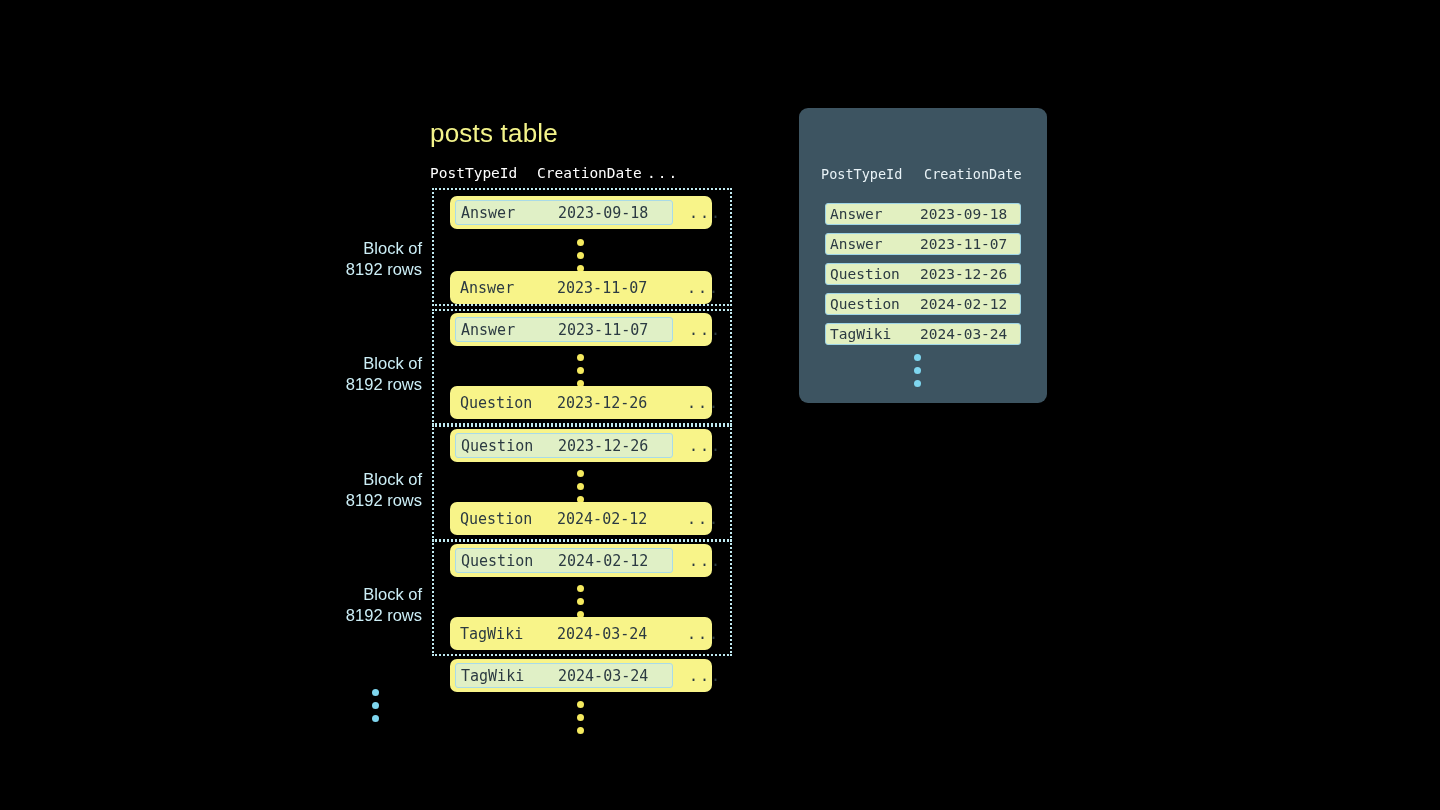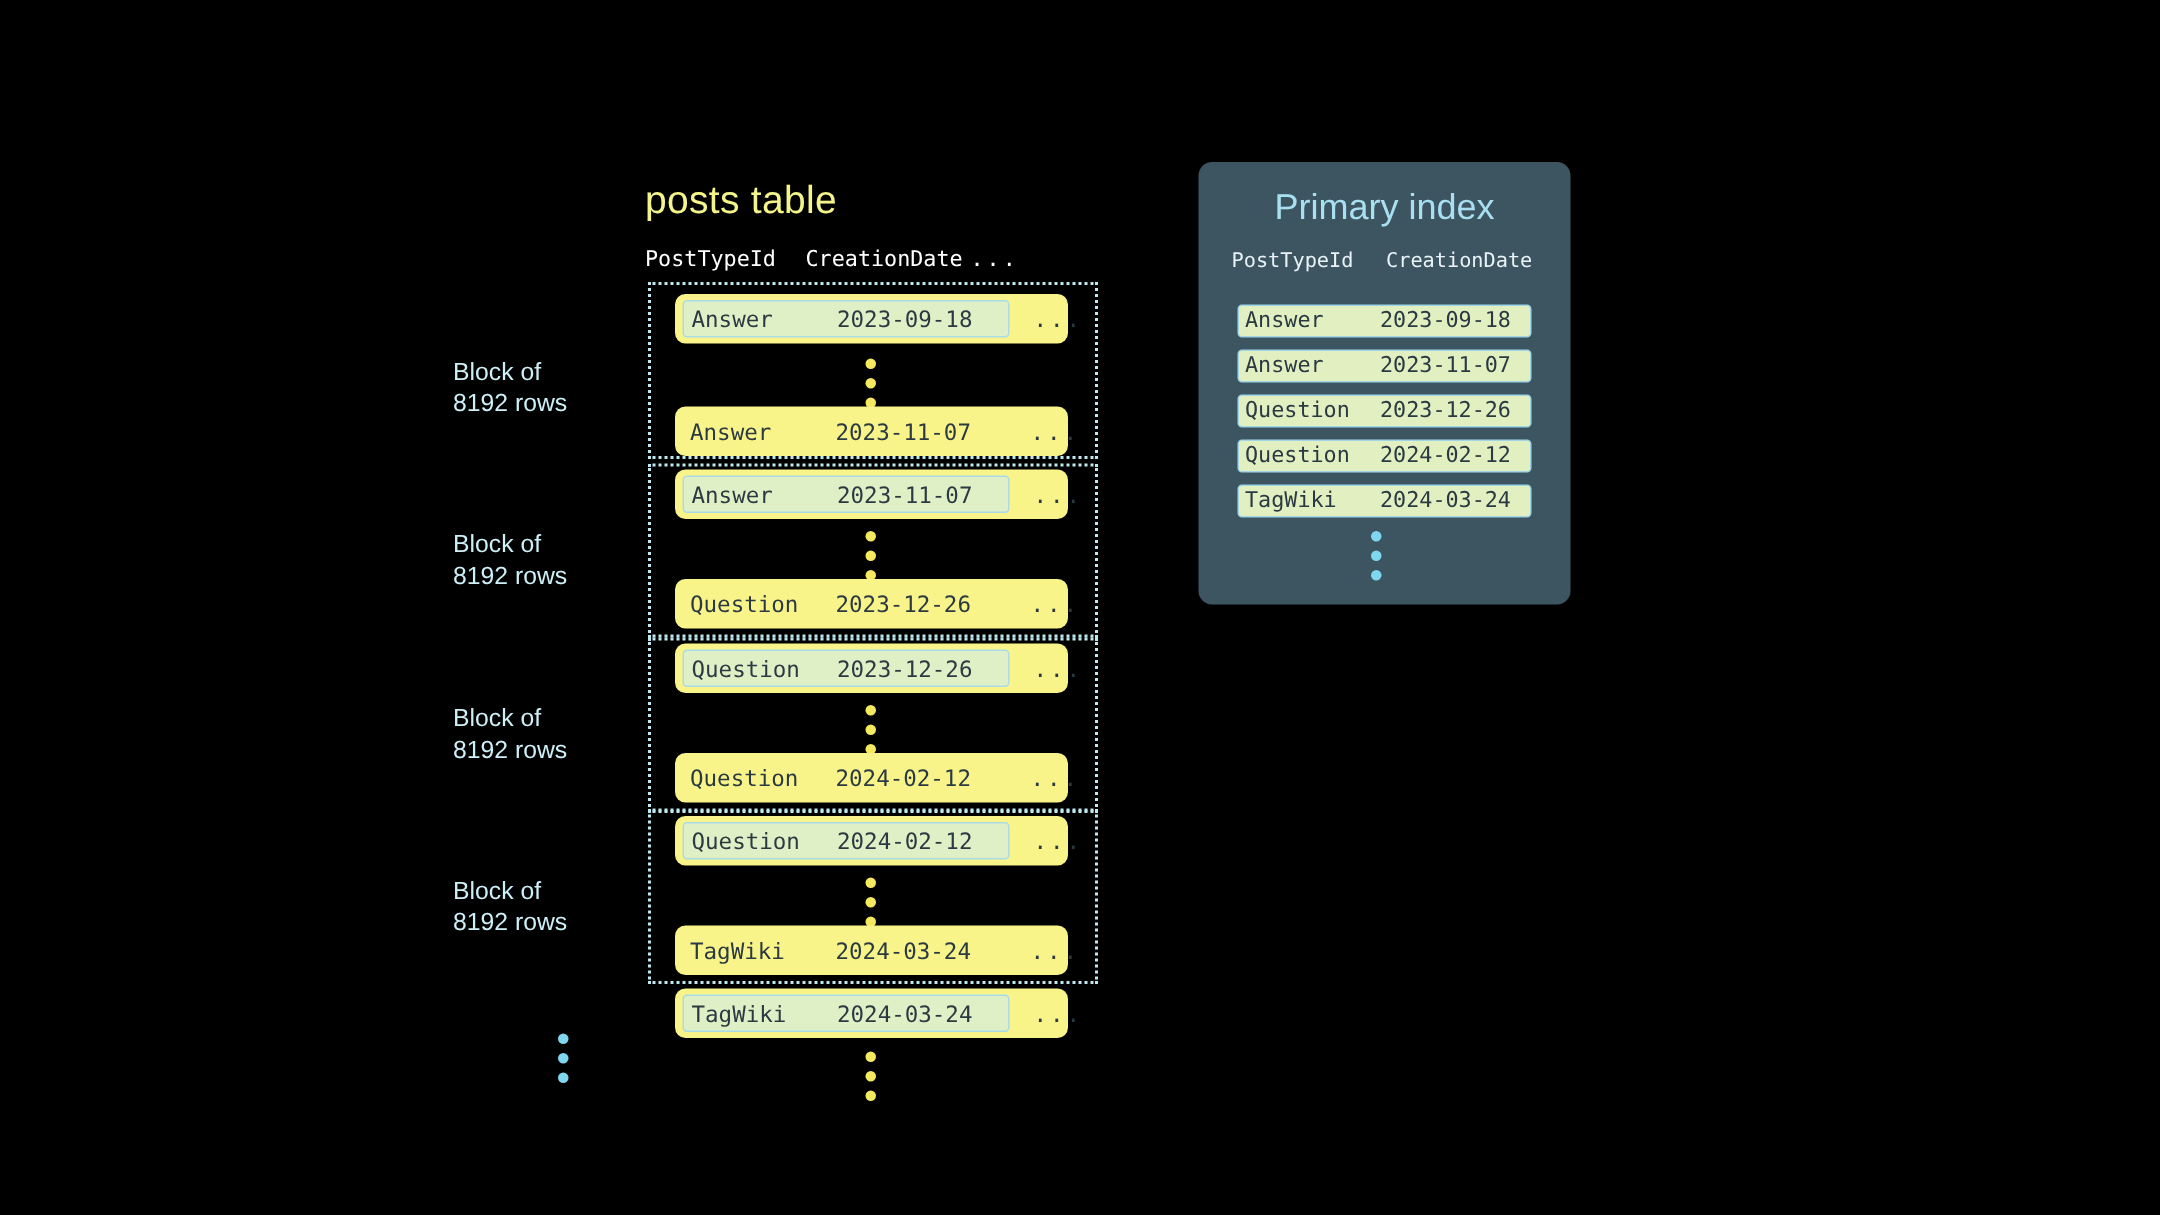--- a/index.html
+++ b/index.html
@@ -31,21 +31,21 @@
   .col-headers .c2{width:110px;text-align:left;}
   .col-headers .c3{width:60px;text-align:left;letter-spacing:2px;}
 
   
   .block{
     position:absolute;left:102px;width:300px;
     border:2px dotted #bfe9f0;
     box-sizing:border-box;
   }
   .block-label{
-    position:absolute;width:120px;text-align:left;
+    position:absolute;width:120px;text-align:right;
     font-size:16.5px;line-height:21px;color:#cdeff7;
     font-family:"Liberation Sans", sans-serif;
   }
 
   
   .row{
     position:absolute;left:120px;width:262px;height:33px;
     background:#f8f489;border-radius:7px;
     display:flex;align-items:center;
     box-sizing:border-box;
@@ -248,21 +248,20 @@
       </div>
     <div class="vdots cyan" style="left:42px;top:568px;">
         <i></i>
         <i></i>
         <i></i>
       </div>
 
   </div>
 
   <div id="primary-index">
-    <div class="pi-title">Primary index</div>
 
     <div class="pi-headers">
       <span class="c1">PostTypeId</span>
       <span class="c2">CreationDate</span>
     </div>
 
     <div class="pi-rows">
       <div class="pi-row">
         <span class="ptype">Answer</span>
         <span class="cdate">2023-09-18</span>

